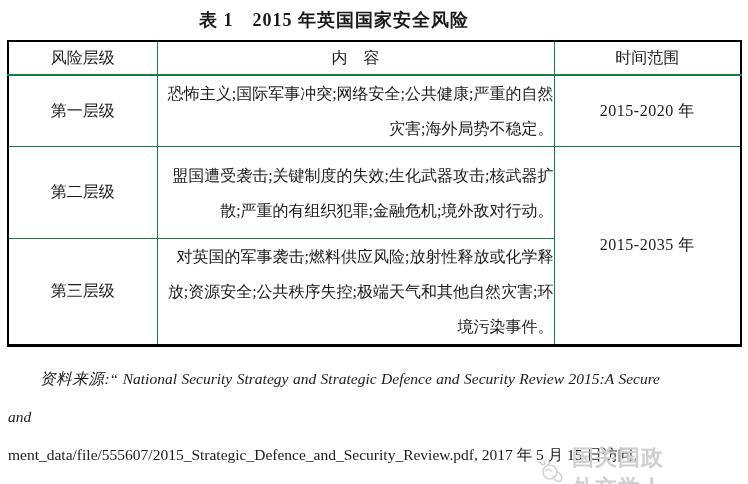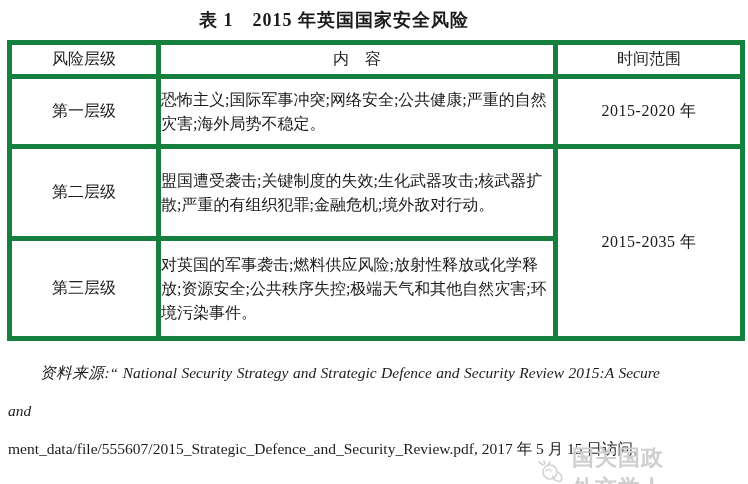--- a/index.html
+++ b/index.html
@@ -27,39 +27,39 @@
     table-layout: fixed;
     margin-left: 7px;
     width: 733px;
     border: 2px solid #000;
     border-bottom-width: 3px;
   }
   .risk-table col.c1 { width: 149px; }
   .risk-table col.c2 { width: 397px; }
   .risk-table col.c3 { width: 187px; }
   .risk-table th, .risk-table td {
-    border: 5px solid #15803d;
+    border: 1px solid #15803d;
     font-size: 16px;
     font-weight: normal;
     vertical-align: middle;
     padding: 0;
   }
   .risk-table thead th {
     height: 34px;
     text-align: center;
     border-bottom-width: 2px;
   }
   .cell-level, .cell-time { text-align: center; margin-top: 41px; }
   .row-1 { height: 70px; }
   .row-2 { height: 92px; }
   .row-3 { height: 100px; }
   .cell-content {
-    text-align: left;
+    text-align: right;
     padding: 4px 12px 4px 14px;
-    line-height: 24px;
+    line-height: 35px;
   }
   .cell-time { letter-spacing: 0.5px; }
 
   .source-note {
     margin: 13px 8px 0 8px;
     font-size: 15.5px;
     line-height: 38px;
   }
   .note-line { white-space: normal; }
   .note-line.just { text-align: justify; text-align-last: justify; }

